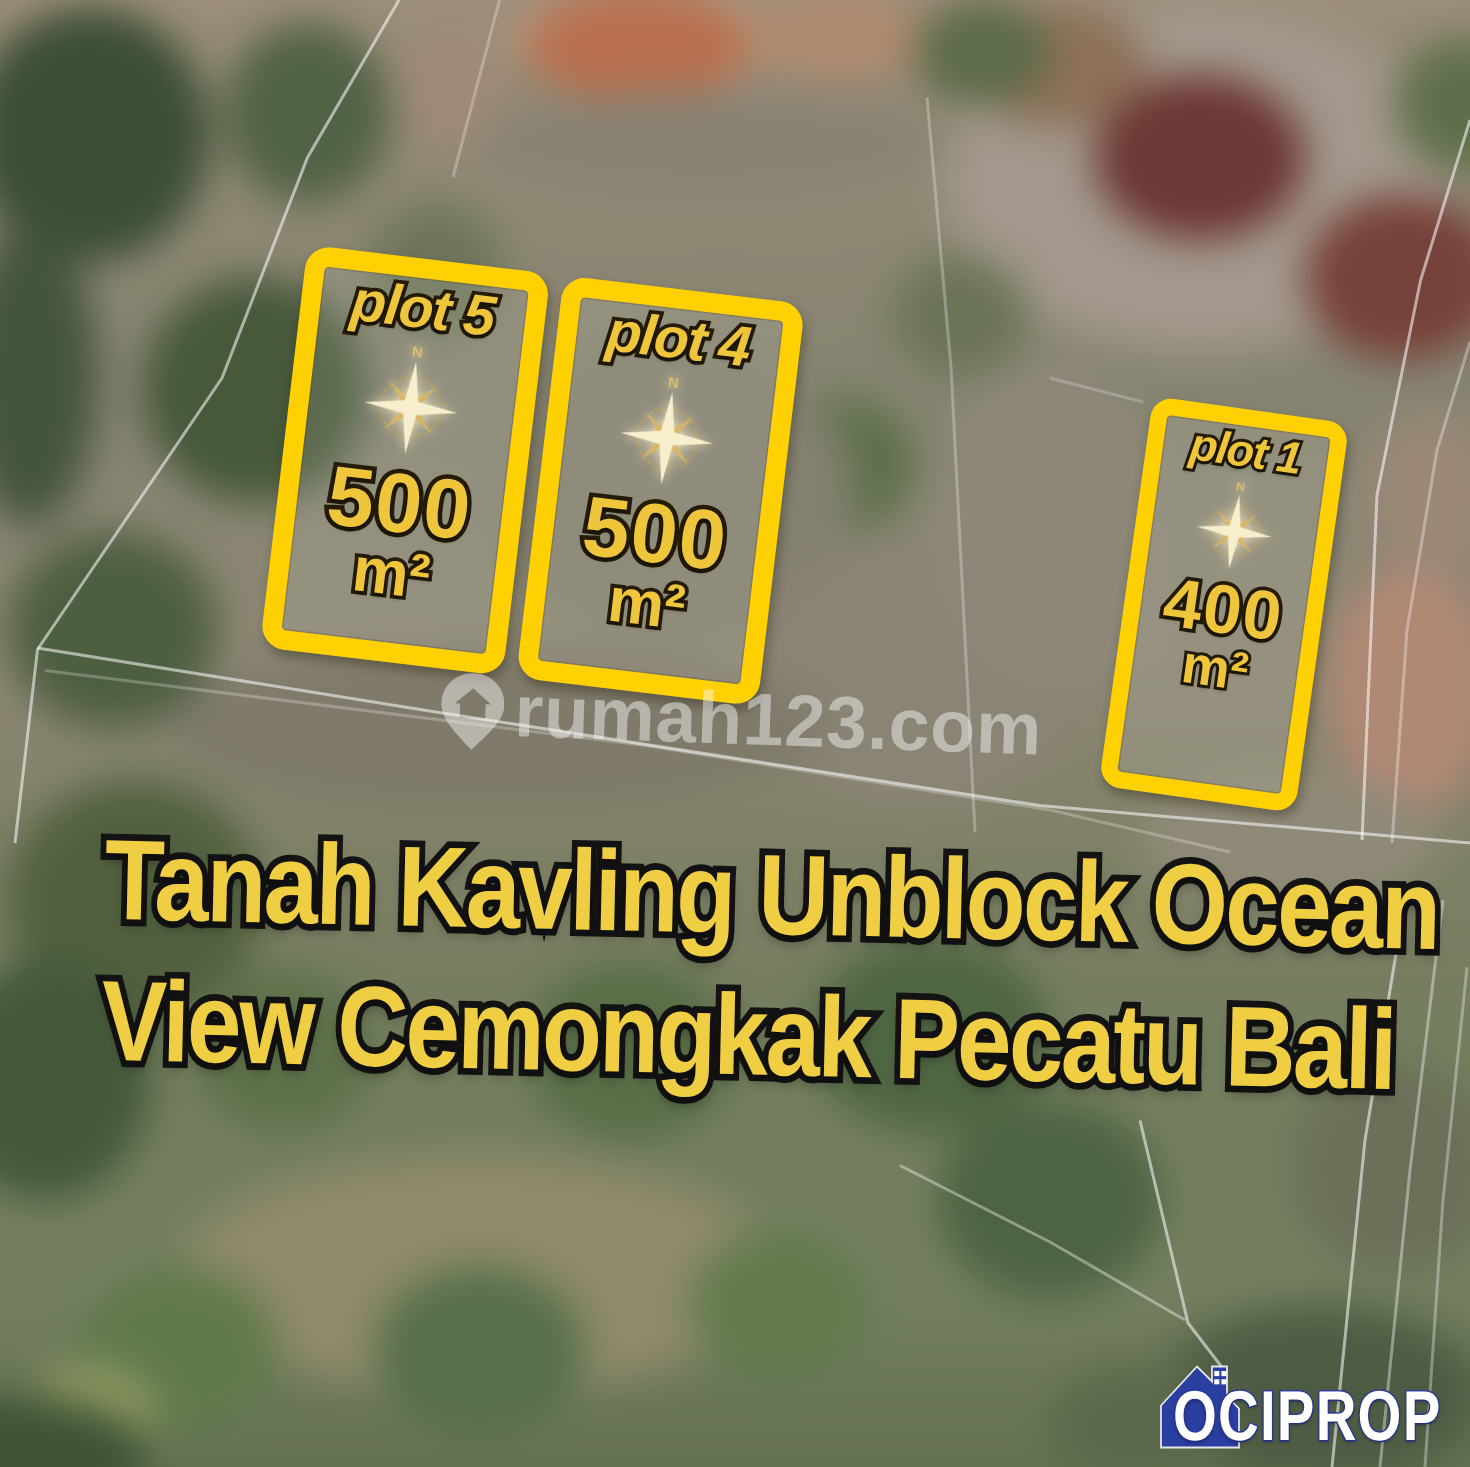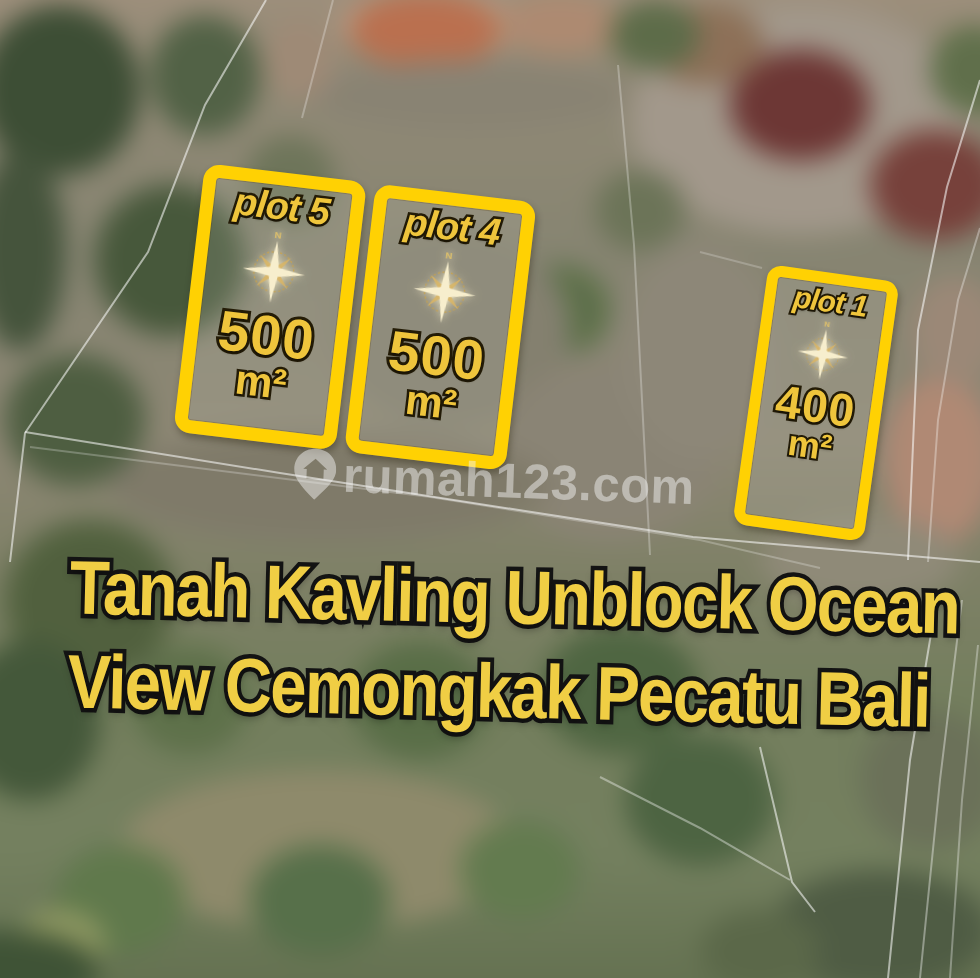--- a/index.html
+++ b/index.html
@@ -222,14 +222,26 @@
            M23 11 L35 21.5 L31.5 21.5 L31.5 31 L14.5 31 L14.5 21.5 L11 21.5 Z"></path>
     </svg>
     <div class="watermark-text">rumah123.com</div>
   </div>
 
   <div class="headline">
     <div class="headline-line">Tanah Kavling Unblock Ocean</div>
     <div class="headline-line">View Cemongkak Pecatu Bali</div>
   </div>
 
+  <div class="brand">
+    <svg class="brand-house" width="56" height="64" viewBox="0 0 56 64">
+      <path d="M2 34 L26 8 L36 18 L36 8 L46 8 L46 28 L54 36 L54 62 L2 62 Z" fill="var(--logo-blue,#2B3FA0)" stroke="rgba(255,255,255,.85)" stroke-width="1.2"></path>
+      <g fill="#ffffff">
+        <rect x="37.5" y="11" width="3.4" height="3.4"></rect>
+        <rect x="42.3" y="11" width="3.4" height="3.4"></rect>
+        <rect x="37.5" y="16.5" width="3.4" height="3.4"></rect>
+        <rect x="42.3" y="16.5" width="3.4" height="3.4"></rect>
+      </g>
+    </svg>
+    <div class="brand-text">OCIPROP</div>
+  </div>
 
 </div>
 
 </body></html>

